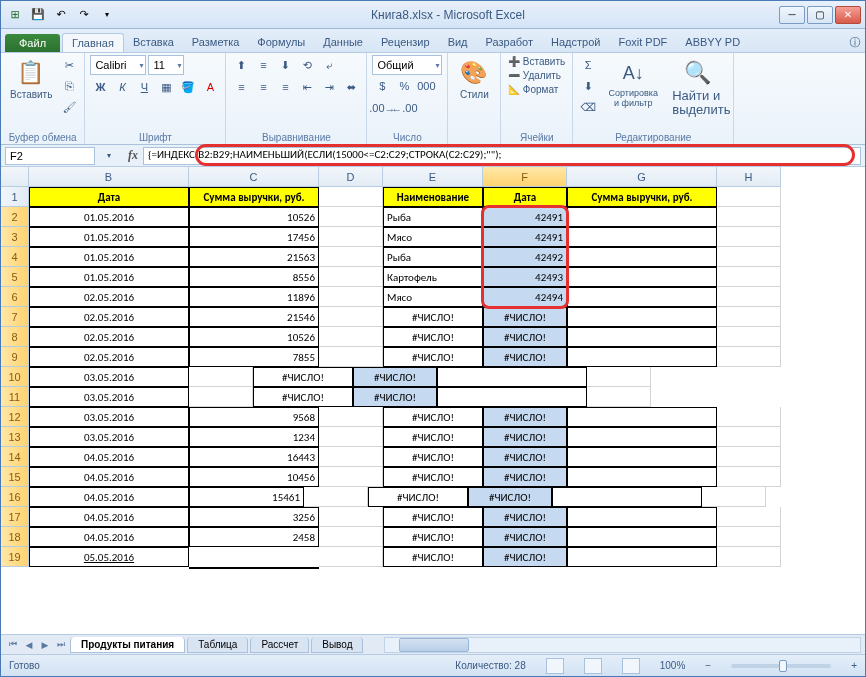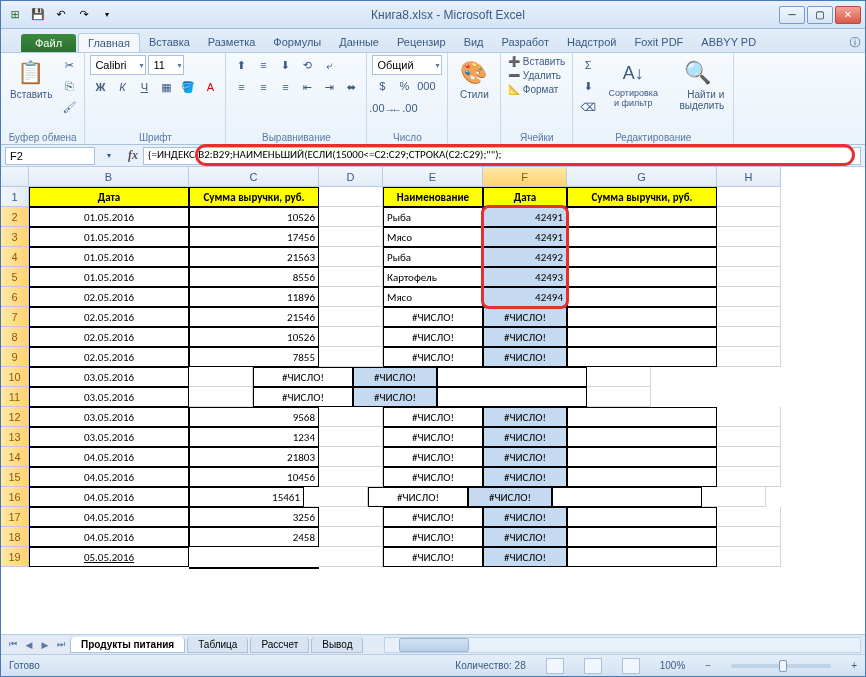--- a/index.html
+++ b/index.html
@@ -9,21 +9,21 @@
 .window { border: 1px solid #4a7ab5; width: 866px; height: 677px; background: #fff; display: flex; flex-direction: column; }
 .titlebar { height: 28px; background: linear-gradient(#e8f0fa, #d4e4f7); display: flex; align-items: center; padding: 0 4px; border-bottom: 1px solid #9db8d9; }
 .qat { display: flex; gap: 3px; align-items: center; }
 .qat-btn { width: 20px; height: 20px; display: flex; align-items: center; justify-content: center; cursor: pointer; border-radius: 2px; }
 .title { flex: 1; text-align: center; font-size: 12px; color: #3b5a82; }
 .winbtns { display: flex; gap: 2px; }
 .winbtn { width: 26px; height: 18px; border: 1px solid #7a9bc4; border-radius: 2px; display: flex; align-items: center; justify-content: center; font-size: 10px; background: linear-gradient(#f0f6fc,#d8e6f5); cursor: pointer; }
 .winbtn.close { background: linear-gradient(#f5a095,#d85a4a); border-color: #b54a3a; color: #fff; }
 
 
-.ribtabs { height: 24px; background: linear-gradient(#e4eef9,#d7e5f5); display: flex; align-items: flex-end; padding-left: 20px; border-bottom: 1px solid #b5cbe3; }
+.ribtabs { height: 24px; background: linear-gradient(#e4eef9,#d7e5f5); display: flex; align-items: flex-end; padding-left: 4px; border-bottom: 1px solid #b5cbe3; }
 .file-tab { background: linear-gradient(#3a8a3d,#2c7030); color: #fff; padding: 3px 14px; font-size: 11px; border-radius: 3px 3px 0 0; cursor: pointer; margin-right: 2px; }
 .rtab { padding: 3px 9px; font-size: 11px; color: #3b5a82; cursor: pointer; border-radius: 3px 3px 0 0; }
 .rtab.active { background: #f4f8fc; border: 1px solid #b5cbe3; border-bottom: none; }
 
 
 .ribbon { height: 92px; background: linear-gradient(#f6fafd,#eaf2fa); border-bottom: 1px solid #a9c1db; display: flex; }
 .rgroup { border-right: 1px solid #c8d8ea; padding: 2px 5px 0; display: flex; flex-direction: column; justify-content: space-between; }
 .rgroup-body { display: flex; gap: 3px; align-items: flex-start; flex: 1; }
 .rgroup-label { text-align: center; font-size: 10px; color: #5a7aa5; padding: 1px 0; }
 .bigbtn { display: flex; flex-direction: column; align-items: center; padding: 2px 4px; cursor: pointer; border-radius: 3px; font-size: 10px; color: #3b5a82; min-width: 42px; }
@@ -238,21 +238,21 @@
           <div class="smbtn">Σ</div>
           <div class="smbtn">⬇</div>
           <div class="smbtn">⌫</div>
         </div>
         <div class="bigbtn">
           <div class="bigico" style="font-size:18px">A↓</div>
           <span style="font-size:9px;max-width:56px;text-align:center;line-height:1.1">Сортировка и фильтр</span>
         </div>
         <div class="bigbtn">
           <div class="bigico">🔍</div>
-          <span style="font-size:10px;max-width:52px;text-align:right;line-height:1.1">Найти и выделить</span>
+          <span style="font-size:13px;max-width:52px;text-align:left;line-height:1.1">Найти и выделить</span>
         </div>
       </div>
       <div class="rgroup-label">Редактирование</div>
     </div>
   </div>
 
   <div class="fbar-row">
     <div class="namebox">F2</div>
     <div class="fx-btns">
       <div class="smbtn" style="font-size:8px">▾</div>
@@ -402,21 +402,21 @@
           <div class="cell bordered r" style="width: 130px;">1234</div>
           <div class="cell " style="width: 64px;"></div>
           <div class="cell bordered c" style="width: 100px;">#ЧИСЛО!</div>
           <div class="cell bordered sel c" style="width: 84px;">#ЧИСЛО!</div>
           <div class="cell bordered" style="width: 150px;"></div>
           <div class="cell " style="width: 64px;"></div>
         </div>
         <div class="grow">
           <div class="rowhdr sel">14</div>
           <div class="cell bordered c" style="width: 160px;">04.05.2016</div>
-          <div class="cell bordered r" style="width: 130px;">21803</div>
+          <div class="cell bordered r" style="width: 130px;">16443</div>
           <div class="cell " style="width: 64px;"></div>
           <div class="cell bordered c" style="width: 100px;">#ЧИСЛО!</div>
           <div class="cell bordered sel c" style="width: 84px;">#ЧИСЛО!</div>
           <div class="cell bordered" style="width: 150px;"></div>
           <div class="cell " style="width: 64px;"></div>
         </div>
         <div class="grow">
           <div class="rowhdr sel">15</div>
           <div class="cell bordered c" style="width: 160px;">04.05.2016</div>
           <div class="cell bordered r" style="width: 130px;">10456</div>

